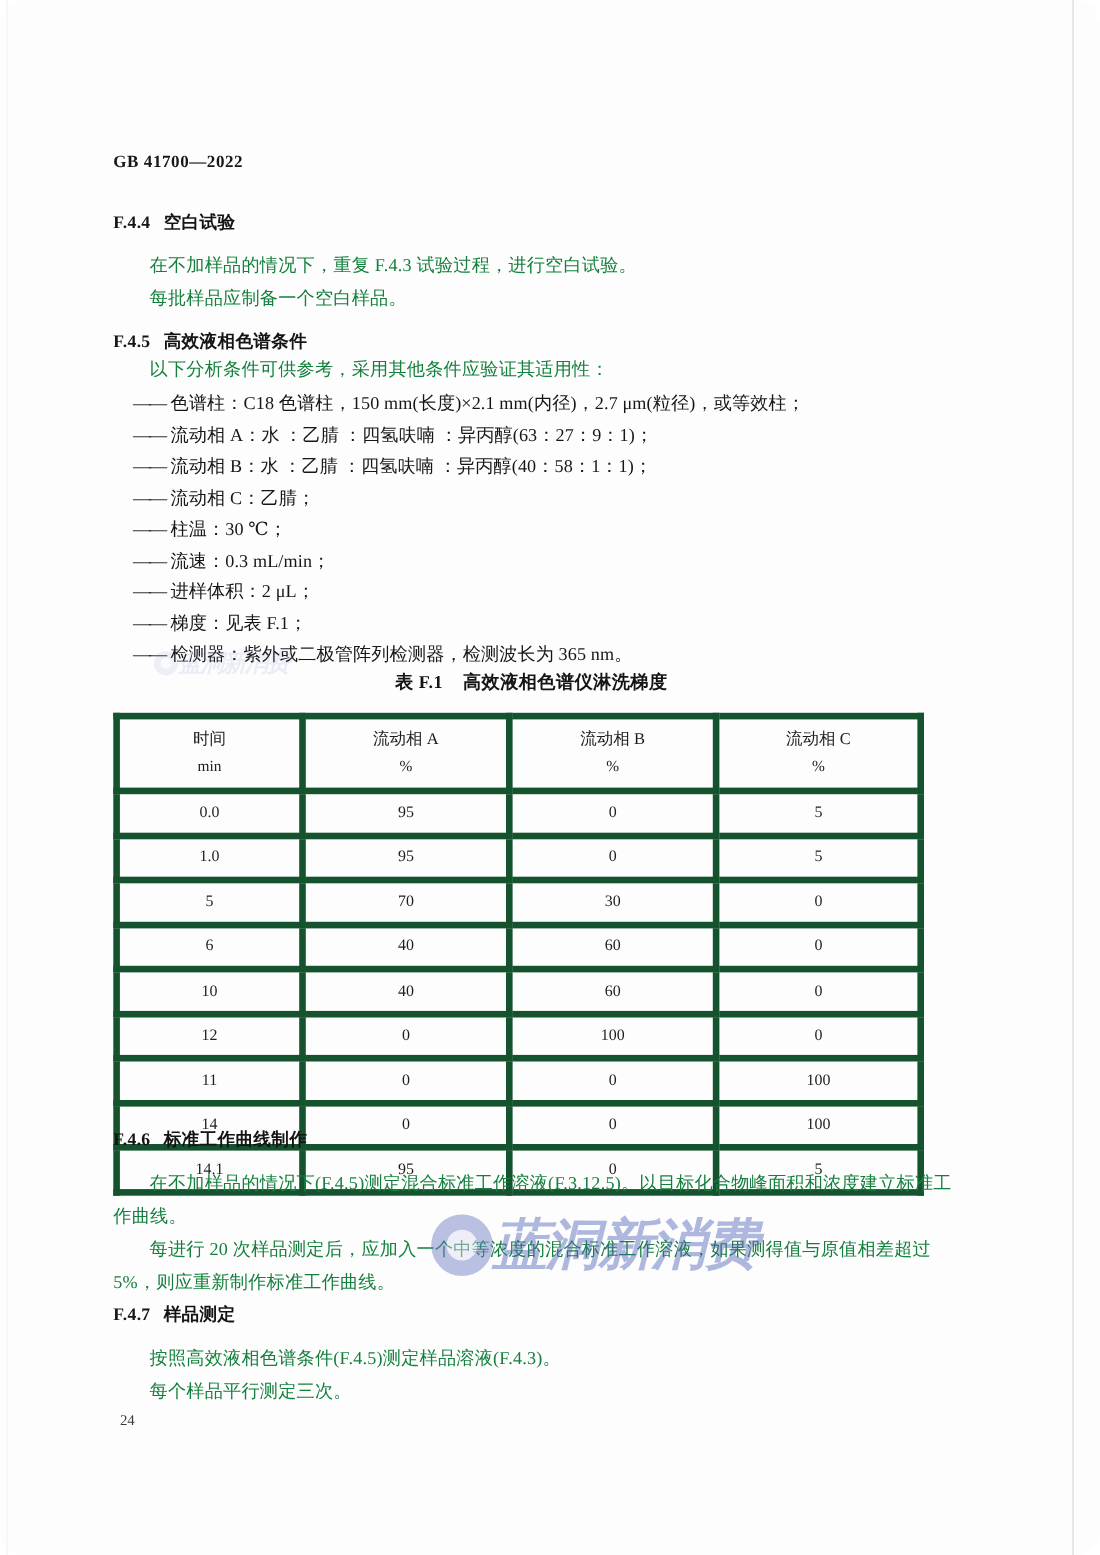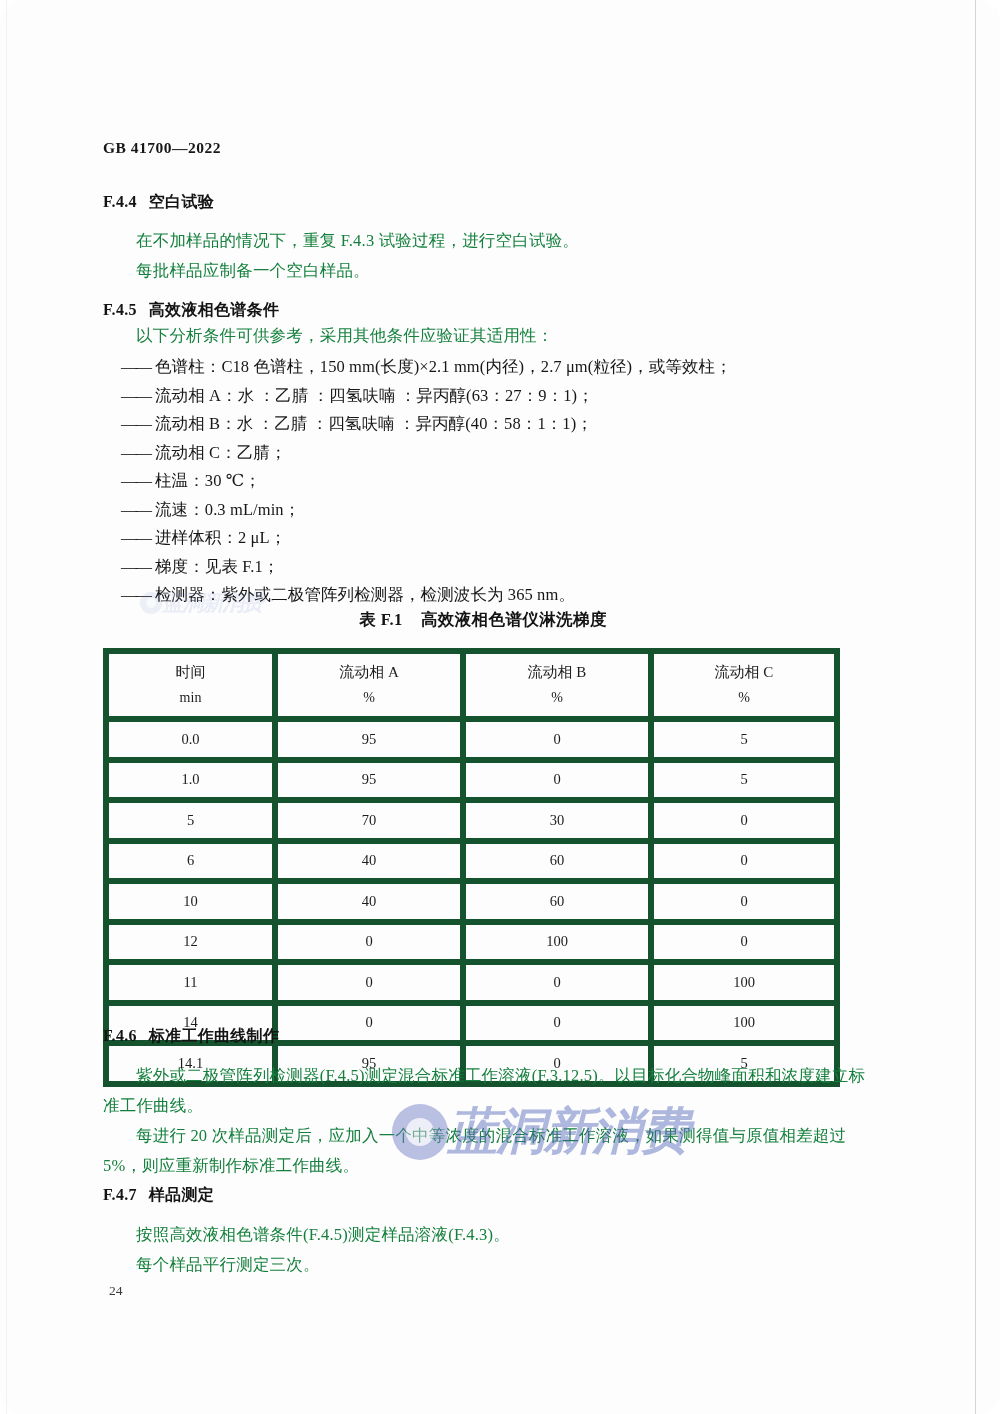--- a/index.html
+++ b/index.html
@@ -338,21 +338,21 @@
           <td>5</td>
         </tr>
       </tbody>
     </table>
   </div>
 
   <div class="content" style="top:1026px; width:772px;">
     <div class="sec-head">
       <span class="num">F.4.6</span><span>标准工作曲线制作</span>
     </div>
-    <div class="para indent" style="margin-top:14px;">紫外或二极管阵列检测器(F.4.5)测定混合标准工作溶液(F.3.12.5)。以目标化合物峰面积和浓度建立标准工作曲线。</div>
+    <div class="para indent" style="margin-top:14px;">在不加样品的情况下(F.4.5)测定混合标准工作溶液(F.3.12.5)。以目标化合物峰面积和浓度建立标准工作曲线。</div>
     <div class="para indent">每进行 20 次样品测定后，应加入一个中等浓度的混合标准工作溶液，如果测得值与原值相差超过5%，则应重新制作标准工作曲线。</div>
   </div>
 
   <div class="content" style="top:1185px;">
     <div class="sec-head">
       <span class="num">F.4.7</span><span>样品测定</span>
     </div>
     <div class="para indent" style="margin-top:14px;">按照高效液相色谱条件(F.4.5)测定样品溶液(F.4.3)。</div>
     <div class="para indent">每个样品平行测定三次。</div>
   </div>

